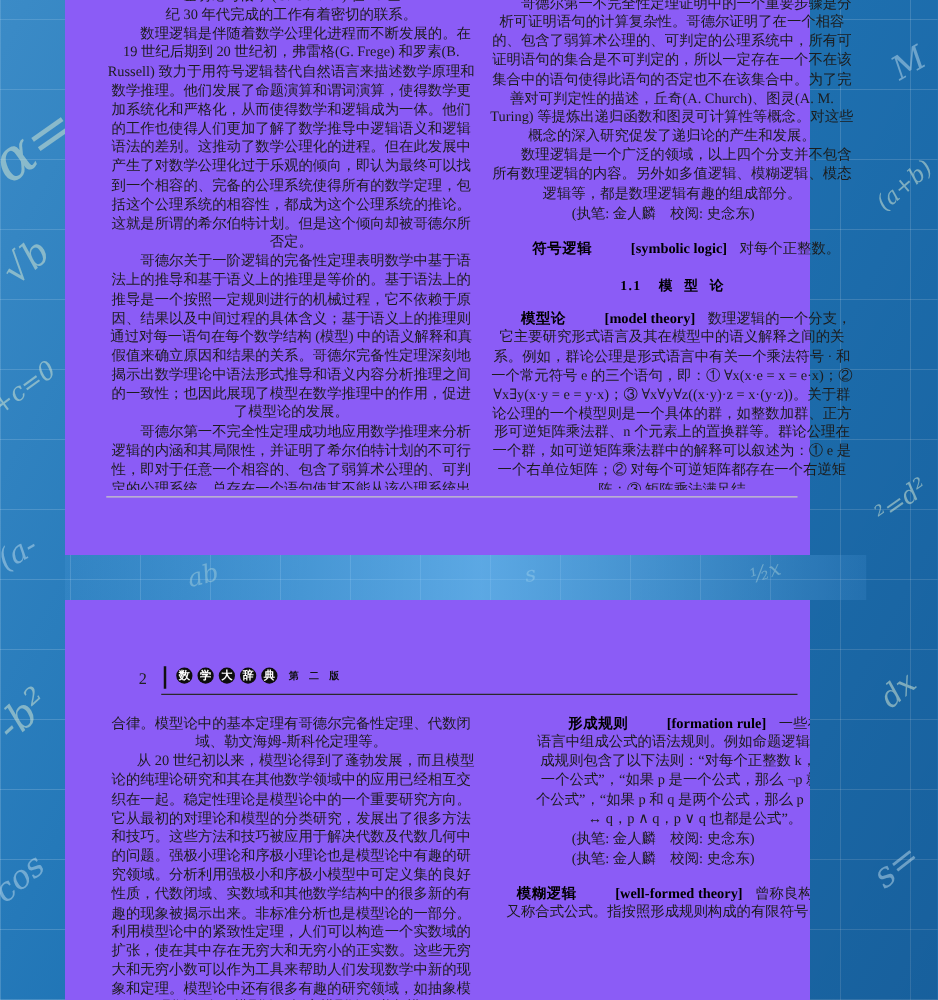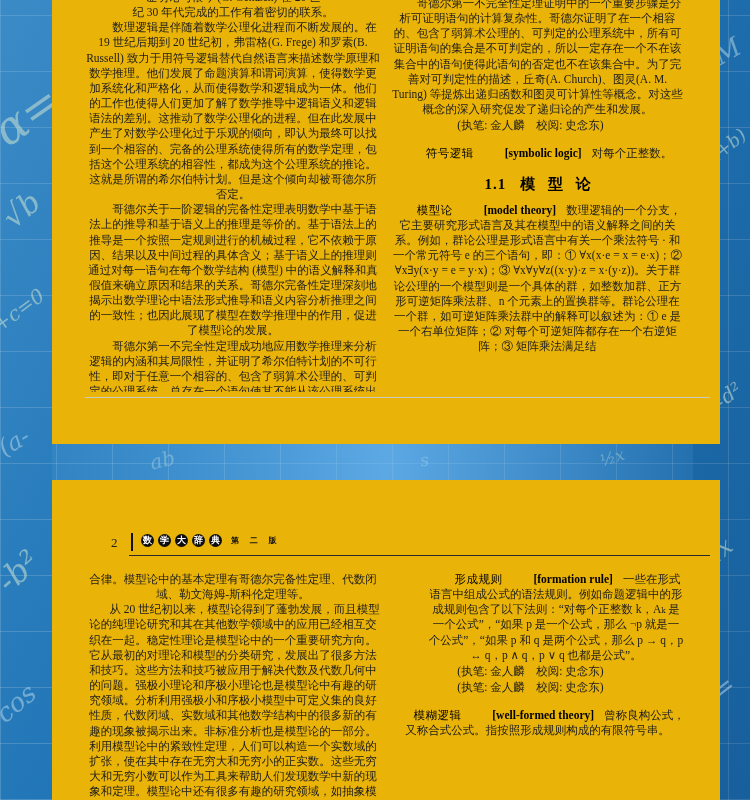--- a/index.html
+++ b/index.html
@@ -40,21 +40,21 @@
   .d13{left:600px;top:448px;font-size:16px;transform:rotate(-18deg);opacity:.8;}
 
   .gap-glow{
     position:absolute;left:52px;top:444px;width:641px;height:36px;z-index:2;
     background:linear-gradient(90deg, rgba(90,165,230,0.15) 0%, rgba(125,198,255,0.65) 52%, rgba(90,165,230,0.15) 100%);
     pointer-events:none;
   }
 
   
   .page{
-    position:absolute;left:52px;width:668px;background:#eab308;z-index:3;
+    position:absolute;left:52px;width:596px;background:#8b5cf6;z-index:3;
     color:#1c1c1c;
   }
   .page1{top:0;height:444px;}
   .page2{top:480px;height:320px;overflow:hidden;}
 
   .col{
     position:absolute;
     font-size:11.5px;
     line-height:15.15px;
     text-align:justify;
@@ -74,29 +74,29 @@
     text-indent:0 !important;
     text-align:right;
     padding-right:14px;
     margin-top:1px !important;
     font-family:"Liberation Serif","DejaVu Serif",serif;
   }
 
   .entry{margin-top:13px !important;}
   .term{
     font-family:"Liberation Sans","DejaVu Sans",sans-serif;
-    font-weight:normal;color:#000;letter-spacing:.5px;
+    font-weight:bold;color:#000;letter-spacing:.5px;
   }
   .eng{font-weight:bold;color:#000;padding-left:28px;}
   .entry-lead{padding-left:10px;}
 
   h2.section{
     margin:15px 0 11px 0;
     text-align:center;
-    font-size:15px;
+    font-size:11px;
     font-weight:bold;
     color:#000;
   }
   h2.section .sec-num{margin-right:14px;letter-spacing:1px;}
   h2.section .sec-title{letter-spacing:.85em;margin-right:-.85em;}
 
   .footrule{
     position:absolute;left:33px;right:10px;top:397px;
     border-top:1px solid #c9c9c6;height:0;
   }
@@ -110,21 +110,21 @@
   .hbar{position:absolute;left:46px;top:1px;width:2px;height:18px;background:#111;}
   .logo{position:absolute;left:56px;top:2px;display:flex;align-items:center;}
   .lc{
     display:inline-flex;width:13px;height:13px;border-radius:50%;
     background:#0d0d0d;color:#fff;font-size:9px;line-height:13px;
     align-items:center;justify-content:center;margin-right:4px;
     font-family:"Liberation Sans","DejaVu Sans",sans-serif;font-weight:bold;
   }
   .ed{
     margin-left:5px;font-size:8px;letter-spacing:3px;font-weight:bold;color:#111;
-    font-family:Liberation Mono, monospace;
+    font-family:Liberation Sans, sans-serif;
   }
   .headrule{position:absolute;left:44px;right:0;top:23px;border-top:1.5px solid #2a2a2a;height:0;}
 </style>
 </head>
 <body>
 
 <span class="deco d0">α=</span>
 <span class="deco d1">√b</span>
 <span class="deco d2">+c=0</span>
 <span class="deco d3">(a-</span>
@@ -146,20 +146,21 @@
   <div class="col colL">
     <p class="partial">证明论与根岑 (G. Gentzen) 在 20 世</p>
     <p class="noindent">纪 30 年代完成的工作有着密切的联系。</p>
     <p>数理逻辑是伴随着数学公理化进程而不断发展的。在 19 世纪后期到 20 世纪初，弗雷格(G. Frege) 和罗素(B. Russell) 致力于用符号逻辑替代自然语言来描述数学原理和数学推理。他们发展了命题演算和谓词演算，使得数学更加系统化和严格化，从而使得数学和逻辑成为一体。他们的工作也使得人们更加了解了数学推导中逻辑语义和逻辑语法的差别。这推动了数学公理化的进程。但在此发展中产生了对数学公理化过于乐观的倾向，即认为最终可以找到一个相容的、完备的公理系统使得所有的数学定理，包括这个公理系统的相容性，都成为这个公理系统的推论。这就是所谓的希尔伯特计划。但是这个倾向却被哥德尔所否定。</p>
     <p>哥德尔关于一阶逻辑的完备性定理表明数学中基于语法上的推导和基于语义上的推理是等价的。基于语法上的推导是一个按照一定规则进行的机械过程，它不依赖于原因、结果以及中间过程的具体含义；基于语义上的推理则通过对每一语句在每个数学结构 (模型) 中的语义解释和真假值来确立原因和结果的关系。哥德尔完备性定理深刻地揭示出数学理论中语法形式推导和语义内容分析推理之间的一致性；也因此展现了模型在数学推理中的作用，促进了模型论的发展。</p>
     <p>哥德尔第一不完全性定理成功地应用数学推理来分析逻辑的内涵和其局限性，并证明了希尔伯特计划的不可行性，即对于任意一个相容的、包含了弱算术公理的、可判定的公理系统，总存在一个语句使其不能从该公理系统出发来证明或反证。这成为数理逻辑另一分支证明论的起点。</p>
   </div>
 
   <div class="col colR">
     <p class="cliptop">哥德尔第一不完全性定理证明中的一个重要步骤是分析可证明语句的计算复杂性。哥德尔证明了在一个相容的、包含了弱算术公理的、可判定的公理系统中，所有可证明语句的集合是不可判定的，所以一定存在一个不在该集合中的语句使得此语句的否定也不在该集合中。为了完善对可判定性的描述，丘奇(A. Church)、图灵(A. M. Turing) 等提炼出递归函数和图灵可计算性等概念。对这些概念的深入研究促发了递归论的产生和发展。</p>
+    <p>数理逻辑是一个广泛的领域，以上四个分支并不包含所有数理逻辑的内容。另外如多值逻辑、模糊逻辑、模态逻辑等，都是数理逻辑有趣的组成部分。</p>
     <p class="attribution">(执笔: 金人麟　校阅: 史念东)</p>
 
     <p class="entry"><b class="term">符号逻辑</b> <b class="eng">[symbolic logic]</b><span class="entry-lead">对每个正整数。</span></p>
 
     <h2 class="section"><span class="sec-num">1.1</span><span class="sec-title">模型论</span></h2>
 
     <p class="entry" style="margin-top:0 !important;"><b class="term">模型论</b> <b class="eng">[model theory]</b><span class="entry-lead">数理逻辑的一个分支，它主要研究形式语言及其在模型中的语义解释之间的关系。例如，群论公理是形式语言中有关一个乘法符号 · 和一个常元符号 e 的三个语句，即：① ∀x(x·e = x = e·x)；② ∀x∃y(x·y = e = y·x)；③ ∀x∀y∀z((x·y)·z = x·(y·z))。关于群论公理的一个模型则是一个具体的群，如整数加群、正方形可逆矩阵乘法群、n 个元素上的置换群等。群论公理在一个群，如可逆矩阵乘法群中的解释可以叙述为：① e 是一个右单位矩阵；② 对每个可逆矩阵都存在一个右逆矩阵；③ 矩阵乘法满足结</span></p>
   </div>
 
   <div class="footrule"></div>

